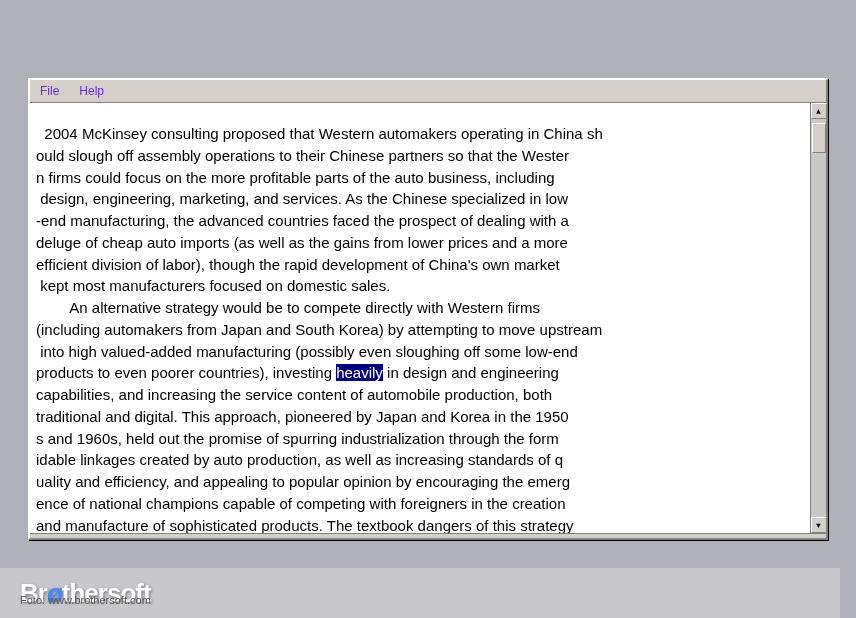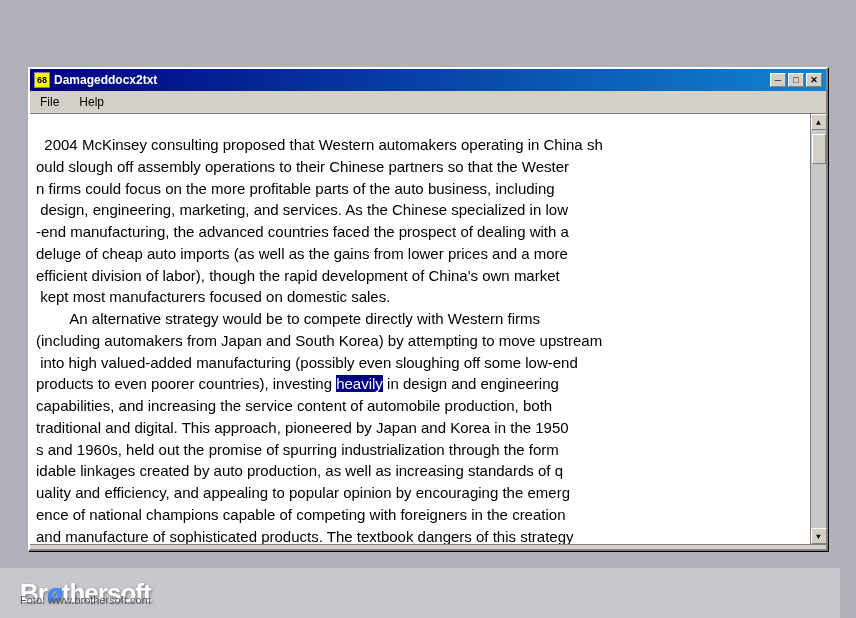--- a/index.html
+++ b/index.html
@@ -90,21 +90,21 @@
       padding: 2px 4px;
       gap: 8px;
       border-bottom: 1px solid #808080;
     }
 
     .menu-item {
       font-family: Arial, sans-serif;
       font-size: 12px;
       padding: 2px 6px;
       cursor: pointer;
-      color: #000000;
+      color: #6d28d9;
     }
 
     .content-area {
       display: flex;
       background: #ffffff;
       position: relative;
       height: 430px;
     }
 
     .text-content {
@@ -227,33 +227,20 @@
       letter-spacing: -1px;
     }
   </style>
 </head>
 <body>
 
 <div class="outer-desktop">
 
   <div class="window">
 
-    <div class="title-bar">
-      <div class="title-bar-left">
-        <div class="title-icon">
-          <span>68</span>
-        </div>
-        <span class="title-text">Damageddocx2txt</span>
-      </div>
-      <div class="title-buttons">
-        <div class="title-btn">─</div>
-        <div class="title-btn">□</div>
-        <div class="title-btn">✕</div>
-      </div>
-    </div>
 
     <div class="menu-bar">
       <div class="menu-item">File</div>
       <div class="menu-item">Help</div>
     </div>
 
     <div class="content-area">
       <div class="text-content" id="doc-text">  2004 McKinsey consulting proposed that Western automakers operating in China sh
 ould slough off assembly operations to their Chinese partners so that the Wester
 n firms could focus on the more profitable parts of the auto business, including

